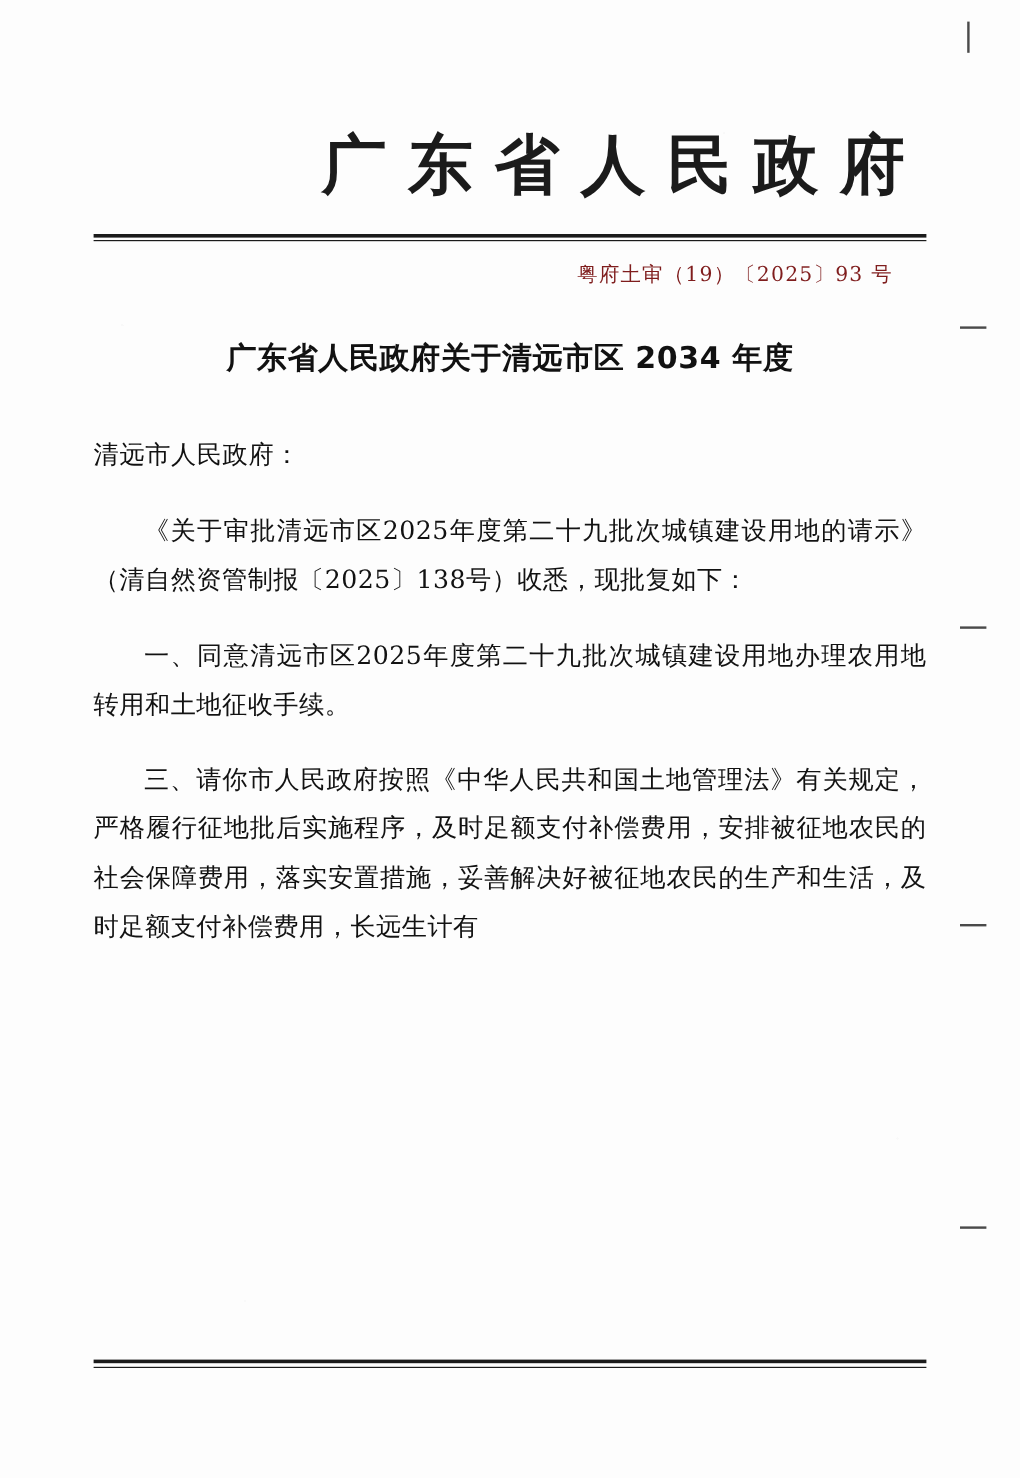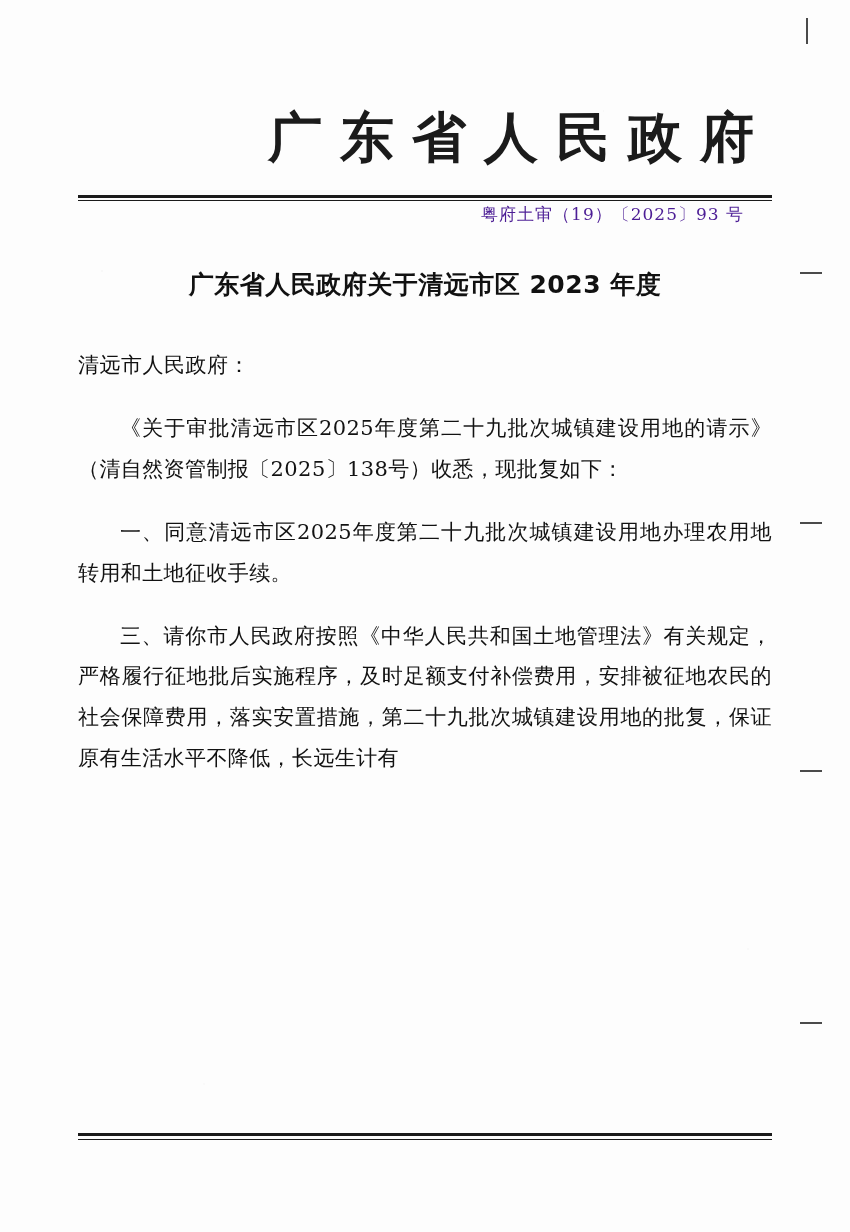--- a/index.html
+++ b/index.html
@@ -70,24 +70,24 @@
     background: #1b1b1b;
   }
   .rule-thin {
     height: 1px;
     background: #1b1b1b;
     margin-top: 2px;
   }
 
   .doc-number {
     text-align: right;
-    margin-top: 2px;
+    margin-top: 16px;
     font-size: 17px;
     letter-spacing: 1px;
-    color: #4c1d95;
+    color: #7f1d1d;
     padding-right: 28px;
     font-family: "DejaVu Serif", "Liberation Serif", serif;
   }
 
   .title {
     margin-top: 40px;
     text-align: center;
     font-family: "DejaVu Sans", "Liberation Sans", sans-serif;
     font-weight: bold;
     font-size: 25px;
@@ -142,28 +142,28 @@
     <div class="masthead">广东省人民政府</div>
 
     <div class="rule-wrap">
       <div class="rule-thick"></div>
       <div class="rule-thin"></div>
     </div>
 
     <div class="doc-number">粤府土审（19）〔2025〕93 号</div>
 
     <div class="title">
-      <span class="title-line">广东省人民政府关于清远市区 2023 年度</span>
+      <span class="title-line">广东省人民政府关于清远市区 2034 年度</span>
     </div>
 
     <div class="salutation">清远市人民政府：</div>
 
     <p class="para">《关于审批清远市区2025年度第二十九批次城镇建设用地的请示》（清自然资管制报〔2025〕138号）收悉，现批复如下：</p>
     <p class="para">一、同意清远市区2025年度第二十九批次城镇建设用地办理农用地转用和土地征收手续。</p>
-    <p class="para">三、请你市人民政府按照《中华人民共和国土地管理法》有关规定，严格履行征地批后实施程序，及时足额支付补偿费用，安排被征地农民的社会保障费用，落实安置措施，第二十九批次城镇建设用地的批复，保证原有生活水平不降低，长远生计有</p>
+    <p class="para">三、请你市人民政府按照《中华人民共和国土地管理法》有关规定，严格履行征地批后实施程序，及时足额支付补偿费用，安排被征地农民的社会保障费用，落实安置措施，妥善解决好被征地农民的生产和生活，及时足额支付补偿费用，长远生计有</p>
 
   </div>
 
   <div class="footer-rule">
     <div class="r1"></div>
     <div class="r2"></div>
   </div>
 
 </div>
 

